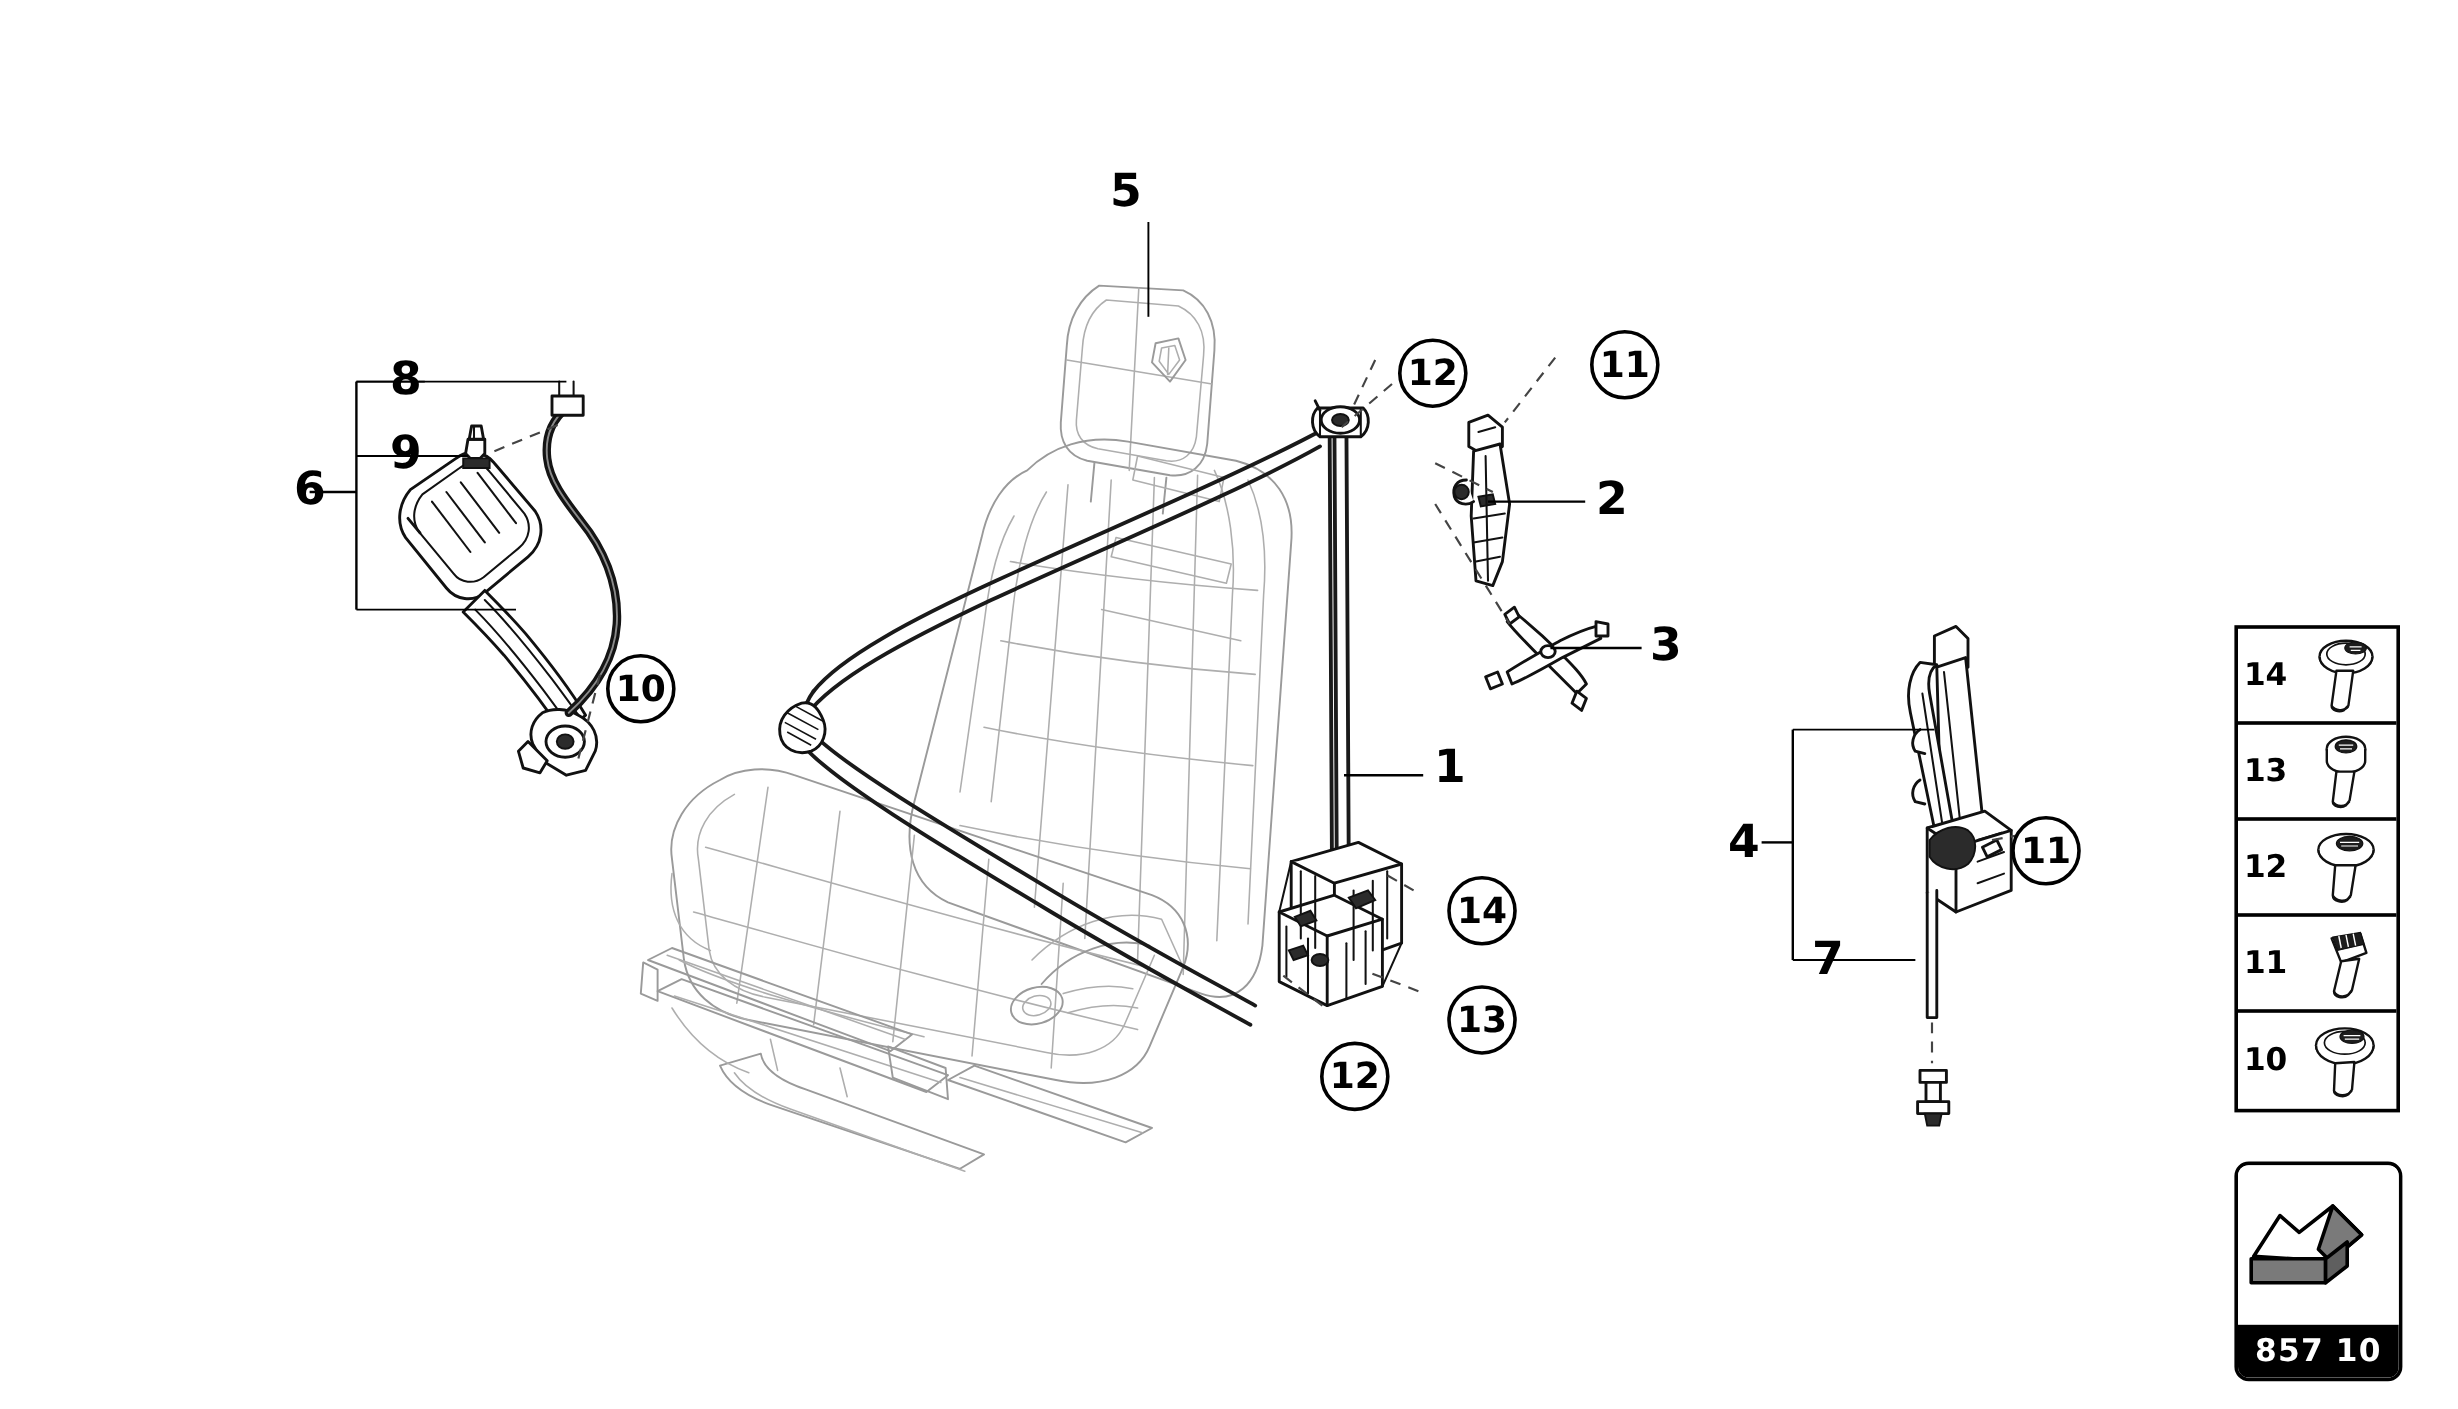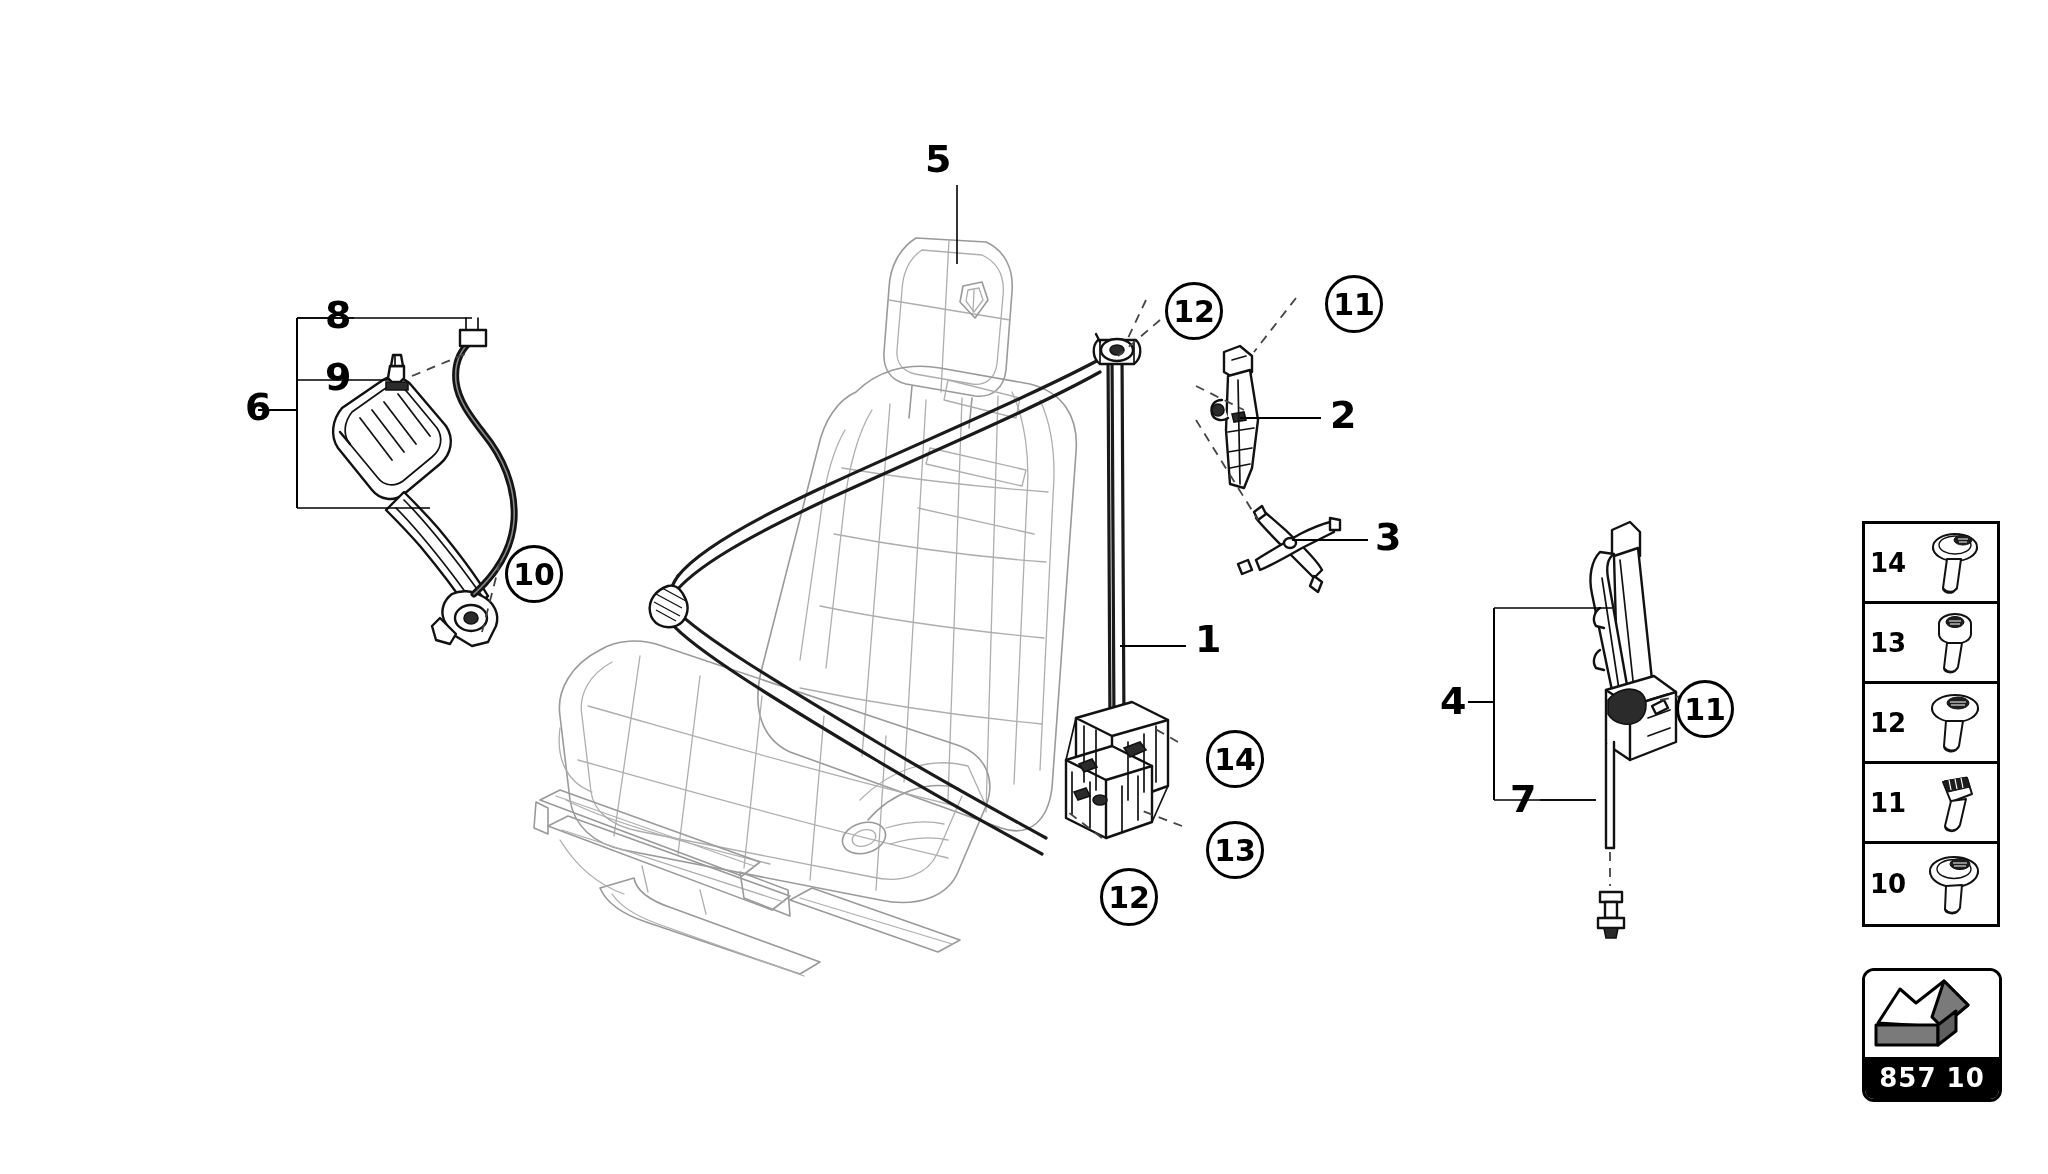--- a/index.html
+++ b/index.html
@@ -82,21 +82,21 @@
     display: flex;
     align-items: center;
     justify-content: center;
   }
   
   #section-badge {
     position: absolute;
     left: 1862px;
     top: 968px;
     width: 140px;
-    height: 134px;
+    height: 183px;
     border: 3px solid #000;
     border-radius: 12px;
     background: #fff;
     box-sizing: border-box;
     overflow: hidden;
     display: flex;
     flex-direction: column;
   }
   #badge-pic {
     flex: 1 1 auto;

